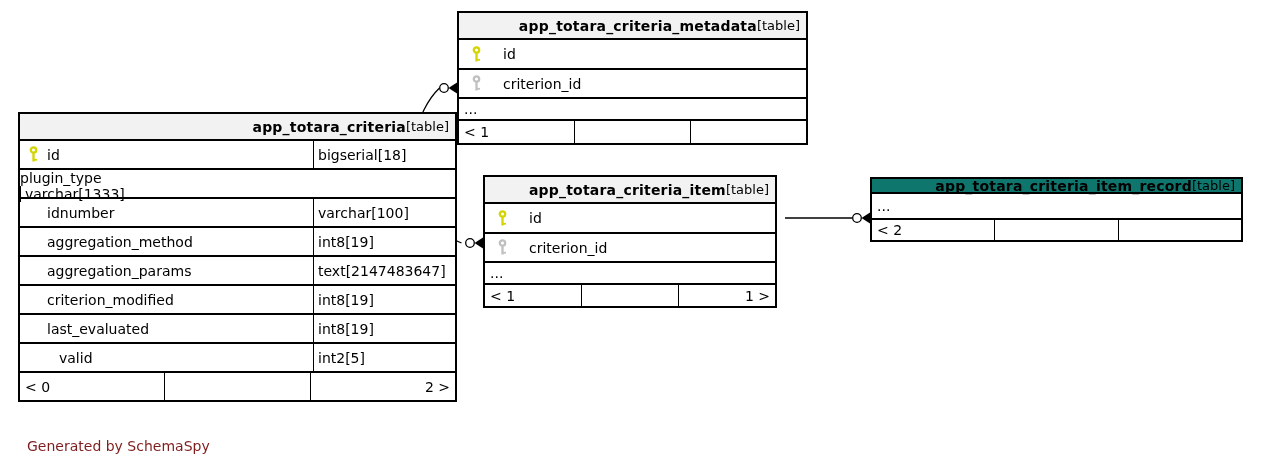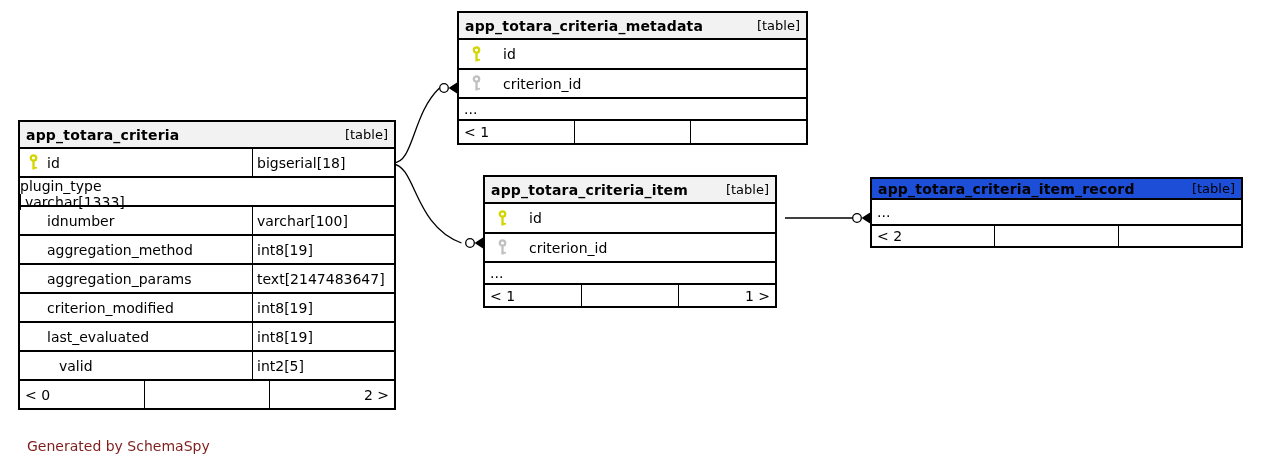--- a/index.html
+++ b/index.html
@@ -6,21 +6,21 @@
   .canvas{
     position:relative;width:1261px;height:467px;background:#ffffff;
     font-family:"DejaVu Sans","Liberation Sans",sans-serif;overflow:hidden;
   }
   svg.wires{position:absolute;left:0;top:0;}
   .tbl{
     position:absolute;background:#ffffff;border:2px solid #000;
     box-sizing:border-box;font-size:14px;color:#000;
   }
   .hdr{
-    display:flex;align-items:center;justify-content:space-between;
+    display:flex;align-items:center;justify-content:flex-end;
     border-bottom:2px solid #000;padding:0 6px;box-sizing:border-box;
   }
   .hdr .title{font-weight:bold;font-size:14px;letter-spacing:.2px;}
   .hdr .badge{font-size:13px;font-weight:normal;}
   .row{display:flex;align-items:stretch;border-bottom:2px solid #000;box-sizing:border-box;}
   .row:last-of-type{border-bottom:2px solid #000;}
   .icon-cell{display:flex;align-items:center;box-sizing:border-box;flex:0 0 auto;}
   .name-cell{display:flex;align-items:center;flex:1 1 auto;white-space:nowrap;}
   .type-cell{
     display:flex;align-items:center;border-left:1px solid #000;
@@ -47,21 +47,21 @@
         <path d="M 393 164 C 416 166 414 226 461.5 243" fill="none" stroke="#000000" stroke-width="1.3"></path>
         <polygon points="483,237.5 483,248.5 474.5,243" fill="#000000"></polygon>
         <circle cx="470" cy="243" r="4.3" fill="#ffffff" stroke="#000000" stroke-width="1.3"></circle>
       </g>
       <g>
         <path d="M 785 218 L 852.5 218" fill="none" stroke="#000000" stroke-width="1.3"></path>
         <polygon points="870,212.5 870,223.5 861.5,218" fill="#000000"></polygon>
         <circle cx="857" cy="218" r="4.3" fill="#ffffff" stroke="#000000" stroke-width="1.3"></circle>
       </g>
     </svg>
-  <div class="tbl" style="left: 18px; top: 120px; width: 378px;">
+  <div class="tbl" style="left: 18px; top: 112px; width: 439px;">
       <div class="hdr" style="height: 27px; background: rgb(242, 242, 242);">
         <span class="title">app_totara_criteria</span>
         <span class="badge">[table]</span>
       </div>
       <div class="row" style="height: 29px;">
         <div class="icon-cell" style="width: 27px; padding-left: 8px;">
           <svg width="11" height="17" viewBox="0 0 11 17">
             <circle cx="5.5" cy="4" r="2.7" fill="none" stroke="#d4d400" stroke-width="2.3"></circle>
             <line x1="5.5" y1="6.7" x2="5.5" y2="15.5" stroke="#d4d400" stroke-width="2.3"></line>
             <line x1="5.5" y1="13.8" x2="9" y2="13.8" stroke="#d4d400" stroke-width="1.8"></line>
@@ -173,21 +173,21 @@
       <div class="row" style="height: 22px;">
         <div class="ellipsis-cell">...</div>
       </div>
       <div class="ftr" style="height: 21px;">
         <div class="fcell">&lt; 1</div>
         <div class="fcell"></div>
         <div class="fcell fright">1 &gt;</div>
       </div>
     </div>
     <div class="tbl" style="left: 870px; top: 177px; width: 373px;">
-      <div class="hdr" style="height: 21px; background: #1d4ed8;">
+      <div class="hdr" style="height: 15px; background: #0f766e;">
         <span class="title">app_totara_criteria_item_record</span>
         <span class="badge">[table]</span>
       </div>
       <div class="row" style="height: 26px;">
         <div class="ellipsis-cell">...</div>
       </div>
       <div class="ftr" style="height: 20px;">
         <div class="fcell">&lt; 2</div>
         <div class="fcell"></div>
         <div class="fcell fright"></div>

